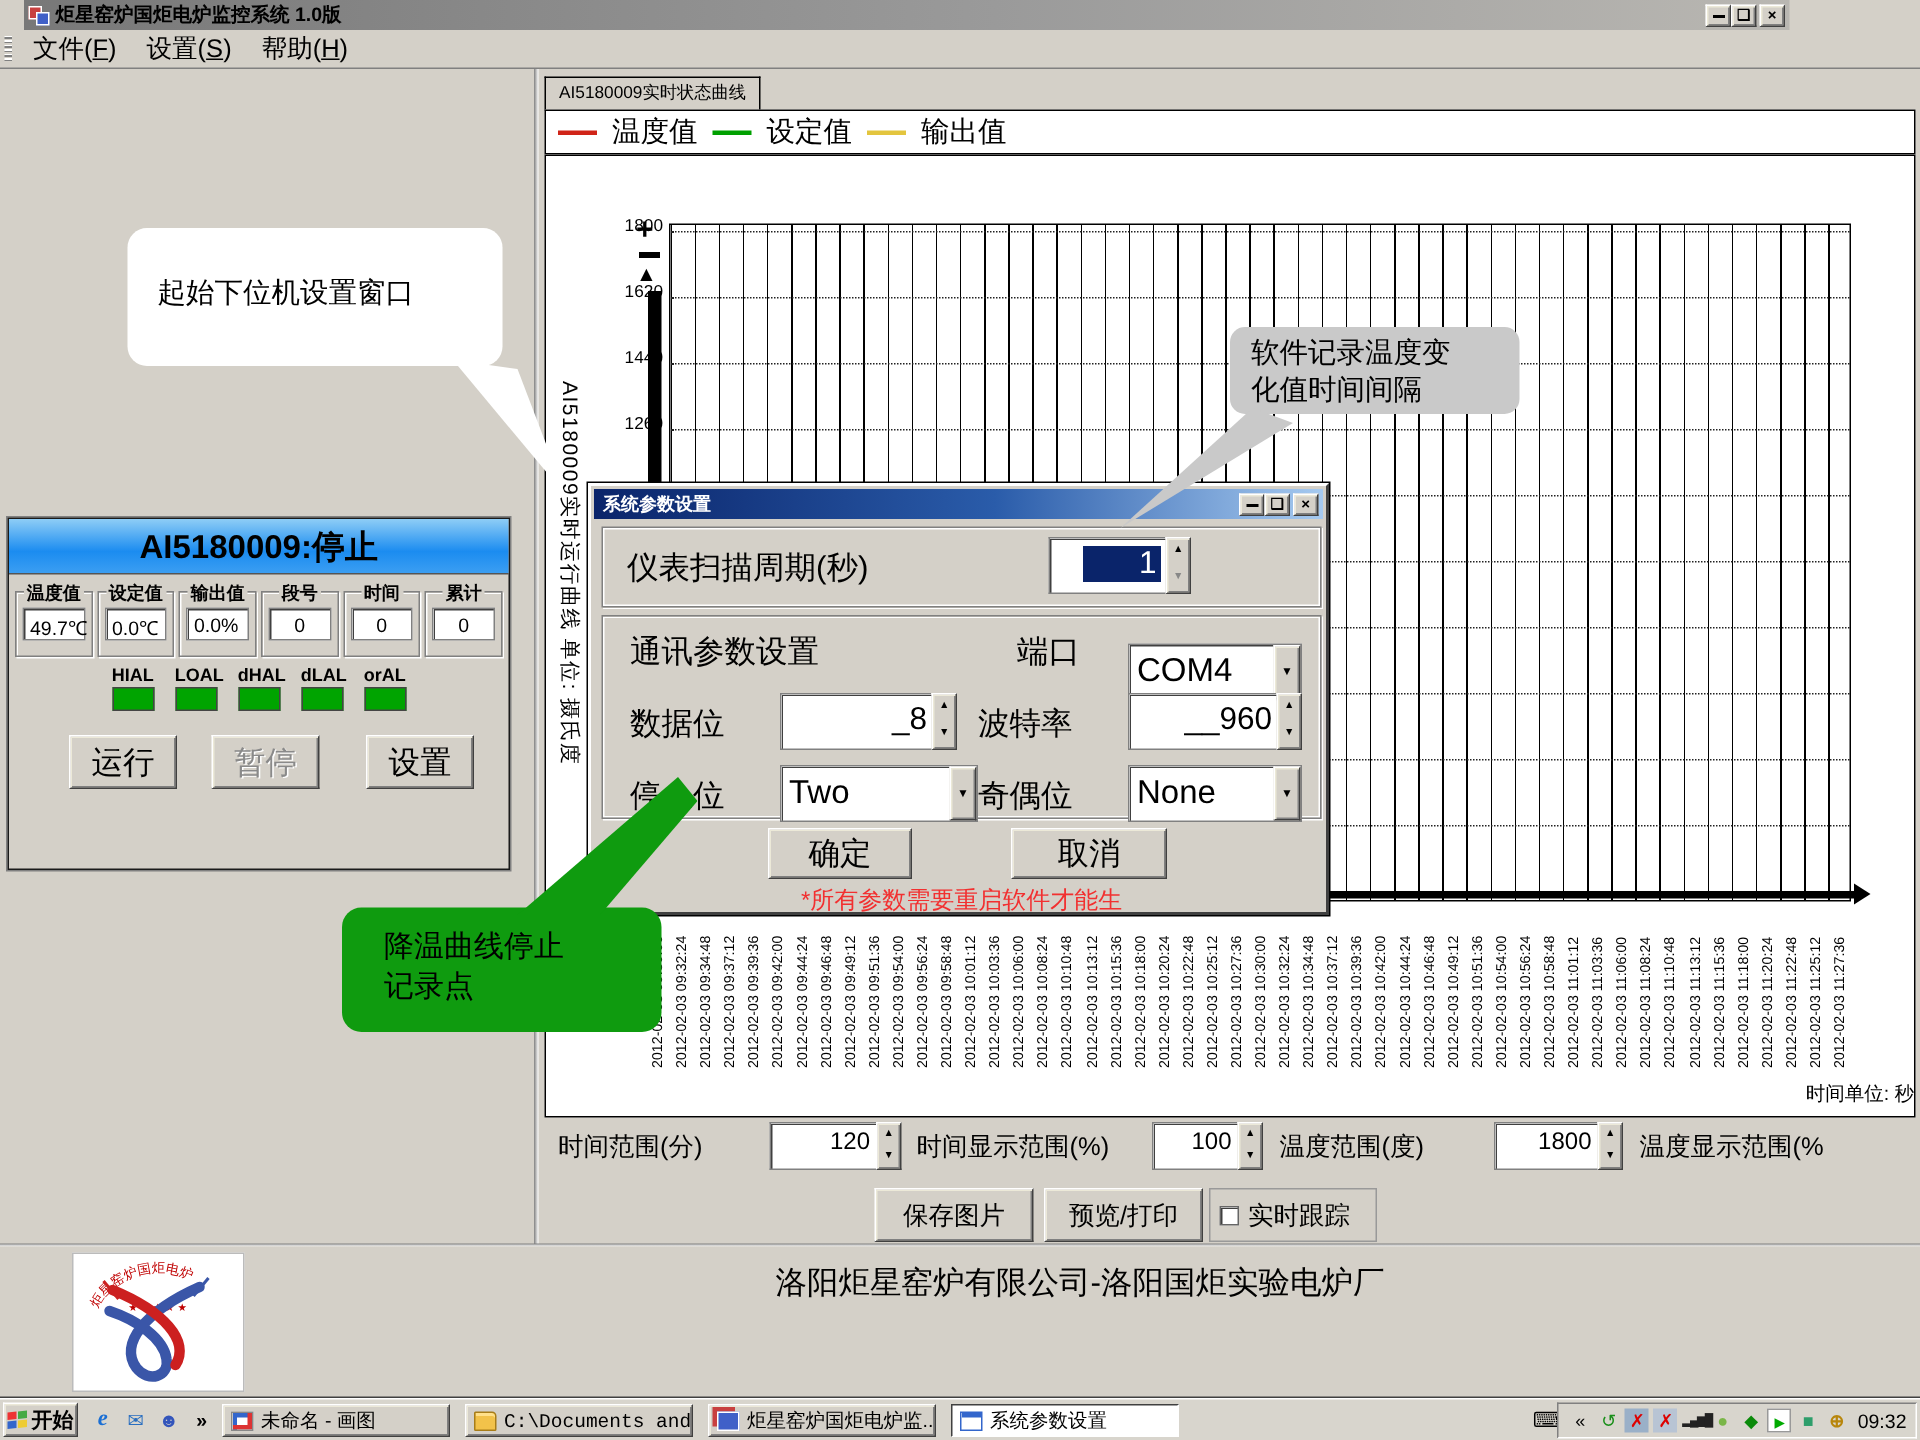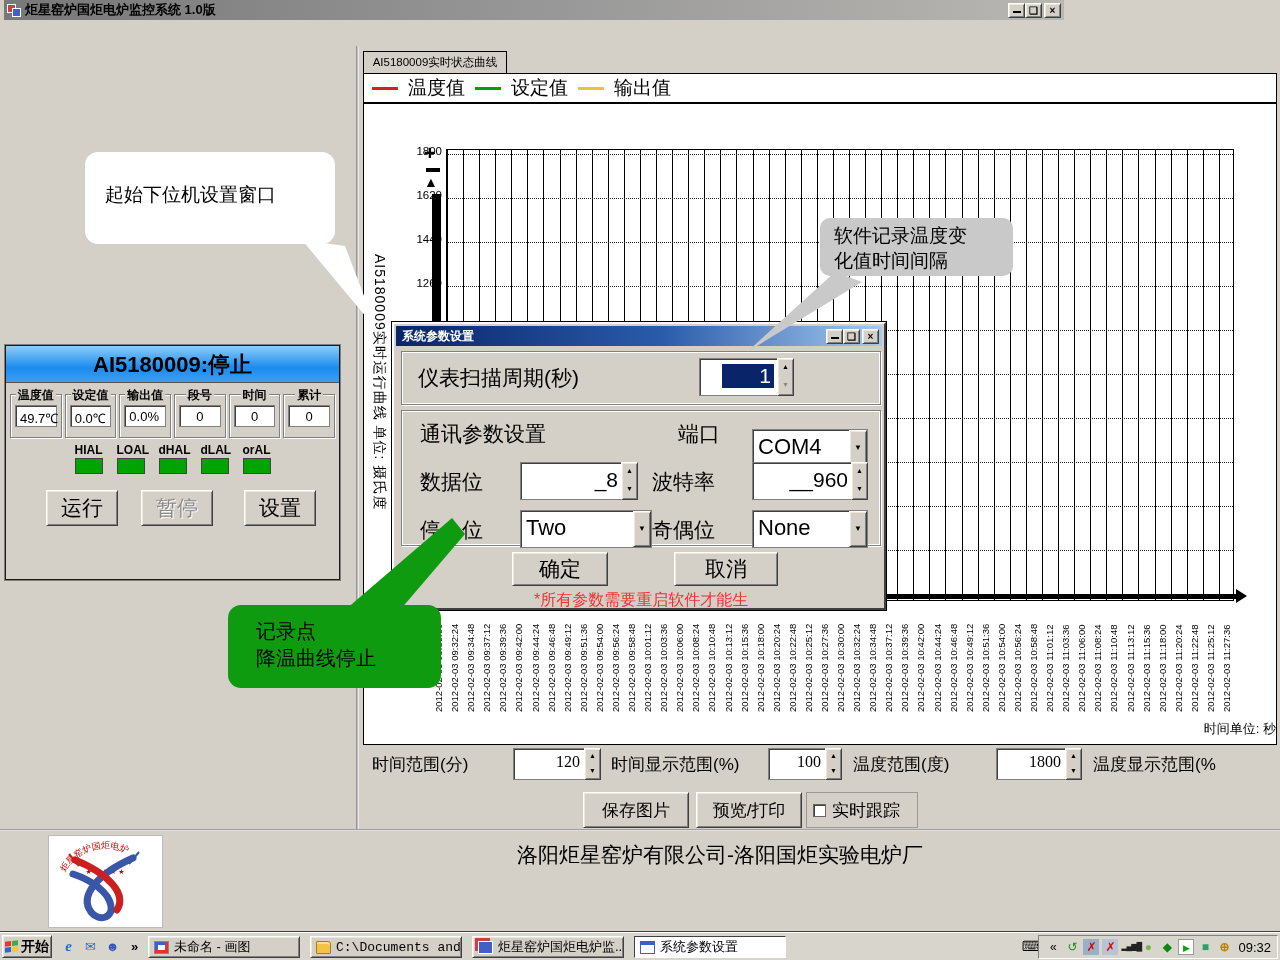--- a/index.html
+++ b/index.html
@@ -12,21 +12,21 @@
   .raised { background:#d4d0c8;
     border-top:1px solid #fff; border-left:1px solid #fff;
     border-right:1px solid #404040; border-bottom:1px solid #404040;
     box-shadow: inset 1px 1px 0 #ece9d8, inset -1px -1px 0 #808080; }
   .etched { border:1px solid #808080; box-shadow: inset 0 0 0 1px #fff, 1px 1px 0 #fff; }
   .winbtn { width:17px; height:15px; font-size:10px; font-weight:bold; line-height:13px;
     text-align:center; color:#000; cursor:default; }
   .minbar { display:inline-block; width:8px; height:2px; background:#000; margin-bottom:1px; }
 
   
-  #titlebar { left:4px; top:0; width:1060px; height:20px;
+  #titlebar { left:16px; top:0; width:1177px; height:20px;
     background:linear-gradient(90deg,#787878,#9a9a9a 55%,#b9b7b2);
     display:flex; align-items:center; padding:0 3px; }
   #titlebar .ttl { font-size:13px; font-weight:bold; color:#000; margin-left:4px; }
   .appico { width:14px; height:13px; position:relative; display:inline-block; }
   .appico i { position:absolute; display:block; }
   .appico .r { left:0; top:0; width:9px; height:9px; background:#c84040; border:1px solid #fff; }
   .appico .b { left:5px; top:4px; width:9px; height:9px; background:#4060c8; border:1px solid #fff; }
   #menubar { left:0; top:20px; width:1280px; height:26px; background:#d4d0c8;
     border-bottom:1px solid #808080; display:flex; align-items:center; }
   #menugrip { width:5px; height:18px; margin:0 4px 0 3px;
@@ -61,21 +61,21 @@
   #zoom-minus { position:absolute; left:62px; top:64px; width:14px; height:4px; background:#000; }
   #zoom-arrow { position:absolute; left:60px; top:70px; font-size:14px; }
   #zoom-bar { position:absolute; left:68px; top:90px; width:9px; height:400px; background:#000; }
   #time-unit-note { position:absolute; left:0; right:0; top:616px; text-align:right; font-size:13px; }
 
   
   .ctl-label { position:absolute; font-size:17px; top:753px; }
   .spin { position:absolute; display:flex; }
   .spin .val { flex:1; background:#fff; border:1px solid #808080; border-right:none;
     box-shadow:inset 1px 1px 0 #404040; font-size:16px; text-align:right;
-    padding:4px 4px 0 0; overflow:hidden;font-family:Liberation Serif, serif; }
+    padding:4px 4px 0 0; overflow:hidden; }
   .spin .arrows { width:17px; display:flex; flex-direction:column; }
   .spin .arrows div { flex:1; font-size:7px; line-height:7px; text-align:center;
     padding-top:3px; }
   .btn { background:#d4d0c8; border-top:1px solid #fff; border-left:1px solid #fff;
     border-right:1px solid #404040; border-bottom:1px solid #404040;
     box-shadow: inset 1px 1px 0 #ece9d8, inset -1px -1px 0 #808080;
     font-size:17px; text-align:center; cursor:default; font-family:inherit; }
   #track-box { left:806px; top:792px; width:112px; height:36px; border:1px solid #999;
     display:flex; align-items:center; gap:6px; padding-left:6px; }
   #track-check { width:13px; height:13px; background:#fff; border:1px solid #666;
@@ -188,20 +188,28 @@
         <i class="r"></i>
         <i class="b"></i>
       </span>
     <span class="ttl">炬星窑炉国炬电炉监控系统 1.0版</span>
     <span style="flex:1"></span>
     <span class="winbtn raised"><span class="minbar"></span></span>
     <span class="winbtn raised">❑</span>
     <span class="winbtn raised" style="margin-left:2px">×</span>
   </div>
 
+  <div id="menubar" class="abs">
+    <span id="menugrip"></span>
+    <span id="menu-items" style="display:flex">
+        <div class="menu-item">文件(<u>F</u>)</div>
+        <div class="menu-item">设置(<u>S</u>)</div>
+        <div class="menu-item">帮助(<u>H</u>)</div>
+      </span>
+  </div>
 
   <div id="vdivider" class="abs"></div>
 
   <div id="chart-tab" class="abs">AI5180009实时状态曲线</div>
   <div id="legend" class="abs">
       <div class="dash" style="background: rgb(208, 36, 24);"></div>
       <div class="legend-label">温度值</div>
       <div class="dash" style="background: rgb(0, 160, 0);"></div>
       <div class="legend-label">设定值</div>
       <div class="dash" style="background: rgb(227, 197, 62);"></div>
@@ -440,22 +448,22 @@
   <div id="callout-gray" class="callout abs">
     <div>软件记录温度变</div>
     <div>化值时间间隔</div>
 
   </div>
   <svg class="tail2" style="left:735px; top:272px" width="130" height="82">
     <polygon points="100,0 127,10 12,80" fill="#c9c9c9"></polygon>
   </svg>
 
   <div id="callout-green" class="callout abs">
+    <div>降温曲线停止</div>
     <div>记录点</div>
-    <div>降温曲线停止</div>
   </div>
   <svg class="tail2" style="left:330px; top:518px" width="135" height="92">
     <polygon points="122,0 135,16 70,92 15,92" fill="#0f9b0f"></polygon>
   </svg>
 
   <div id="footer-divider" class="abs"></div>
   <div id="footer" class="abs">
     <div id="logo-box">
       <svg width="113" height="91" viewBox="0 0 113 91">
         <path id="arcpath" d="M 14,42 A 44,40 0 0 1 99,42" fill="none"></path>

